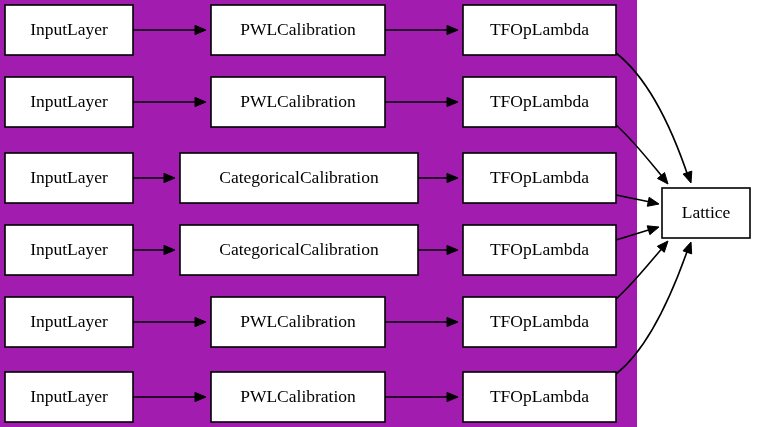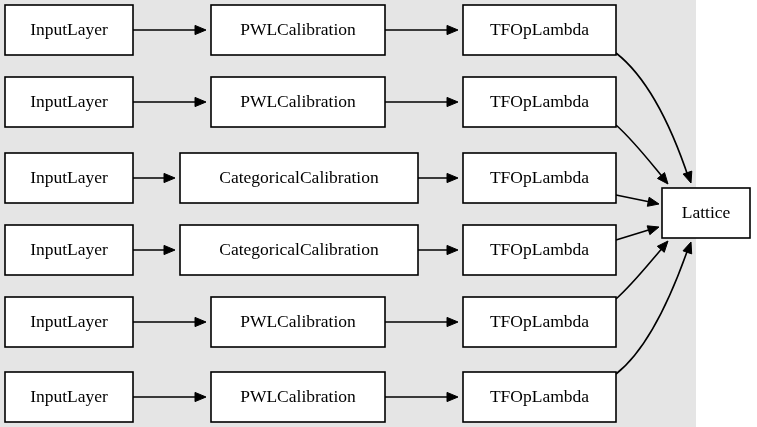--- a/index.html
+++ b/index.html
@@ -8,23 +8,23 @@
     background: #ffffff;
   }
   body {
     width: 757px;
     height: 427px;
     overflow: hidden;
     font-family: "Liberation Serif", "DejaVu Serif", serif;
   }
   #graph-canvas {
     position: relative;
-    width: 696px;
+    width: 637px;
     height: 427px;
-    background: #e5e5e5;
+    background: #a21caf;
   }
   svg#graph-svg {
     display: block;
     width: 757px;
     height: 427px;
   }
   .node-box {
     fill: #ffffff;
     stroke: #000000;
     stroke-width: 1.6px;

